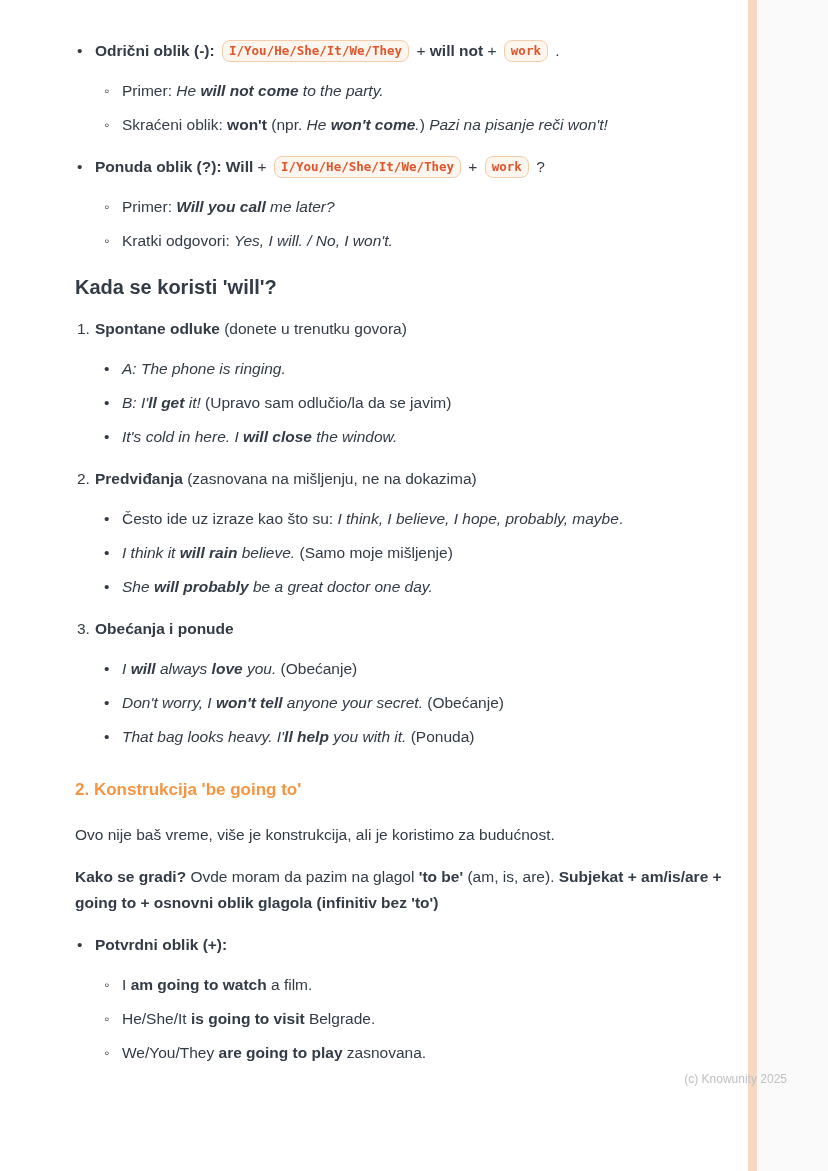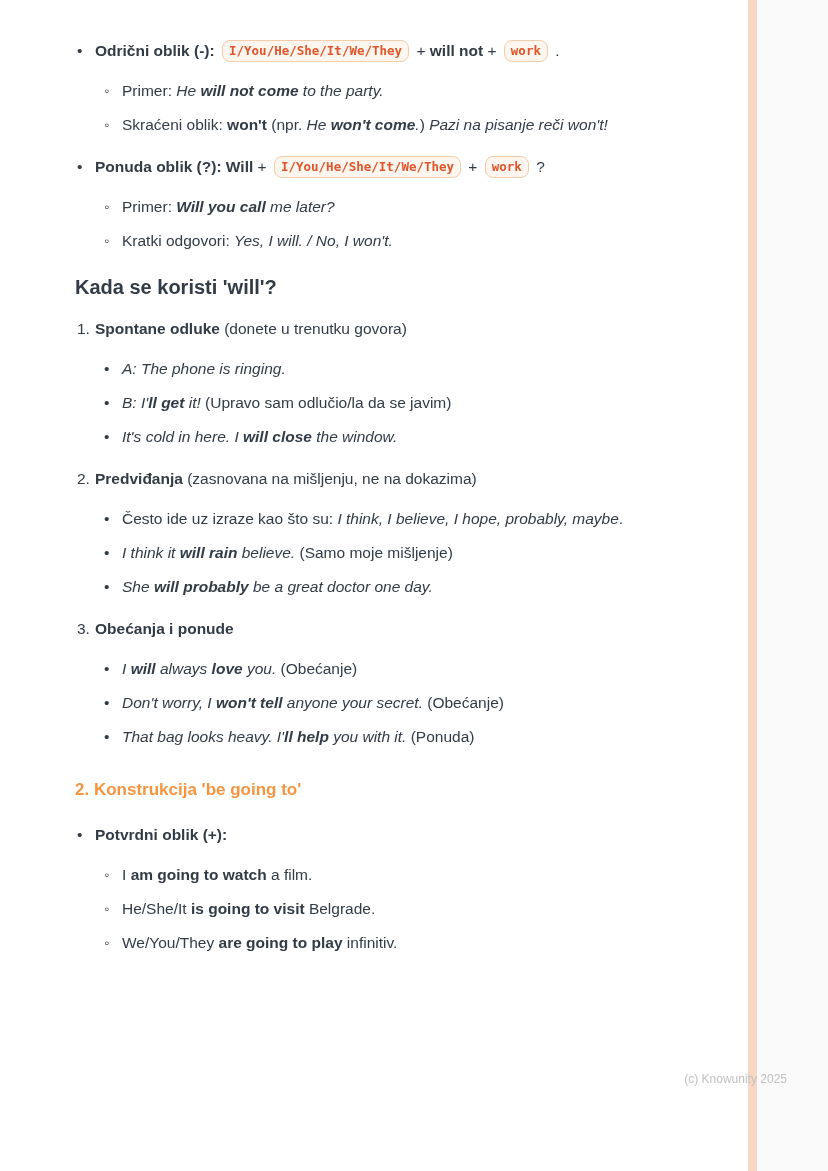--- a/index.html
+++ b/index.html
@@ -129,31 +129,33 @@
       </div>
       <div class="blk k-disc li ind1">
         <span class="marker m-disc">•</span>
         <span class="content"><span class=" i">Don't worry, I </span><span class=" b i">won't tell</span><span class=" i"> anyone your secret.</span><span class=""> (Obećanje)</span></span>
       </div>
       <div class="blk k-disc li ind1">
         <span class="marker m-disc">•</span>
         <span class="content"><span class=" i">That bag looks heavy. I'</span><span class=" b i">ll help</span><span class=" i"> you with it.</span><span class=""> (Ponuda)</span></span>
       </div>
       <div class="blk k-h2"><span class="content"><span class=" b">2. Konstrukcija 'be going to'</span></span></div>
+      <div class="blk k-para"><span class="content"><span class="">Ovo nije baš vreme, više je konstrukcija, ali je koristimo za budućnost.</span></span></div>
+      <div class="blk k-para"><span class="content"><span class=" b">Kako se gradi?</span><span class=""> Ovde moram da pazim na glagol </span><span class=" b">'to be'</span><span class=""> (am, is, are). </span><span class=" b">Subjekat + am/is/are + going to + osnovni oblik glagola (infinitiv bez 'to')</span></span></div>
       <div class="blk k-disc li ind0">
         <span class="marker m-disc">•</span>
         <span class="content"><span class=" b">Potvrdni oblik (+):</span></span>
       </div>
       <div class="blk k-circle li ind1">
         <span class="marker m-circle">◦</span>
         <span class="content"><span class="">I </span><span class=" b">am going to watch</span><span class=""> a film.</span></span>
       </div>
       <div class="blk k-circle li ind1">
         <span class="marker m-circle">◦</span>
         <span class="content"><span class="">He/She/It </span><span class=" b">is going to visit</span><span class=""> Belgrade.</span></span>
       </div>
       <div class="blk k-circle li ind1">
         <span class="marker m-circle">◦</span>
-        <span class="content"><span class="">We/You/They </span><span class=" b">are going to play</span><span class=""> infinitiv.</span></span>
+        <span class="content"><span class="">We/You/They </span><span class=" b">are going to play</span><span class=""> zasnovana.</span></span>
       </div>
     </div>
   <div class="copyright">(c) Knowunity 2025</div>
 </div>
 
 </body></html>

